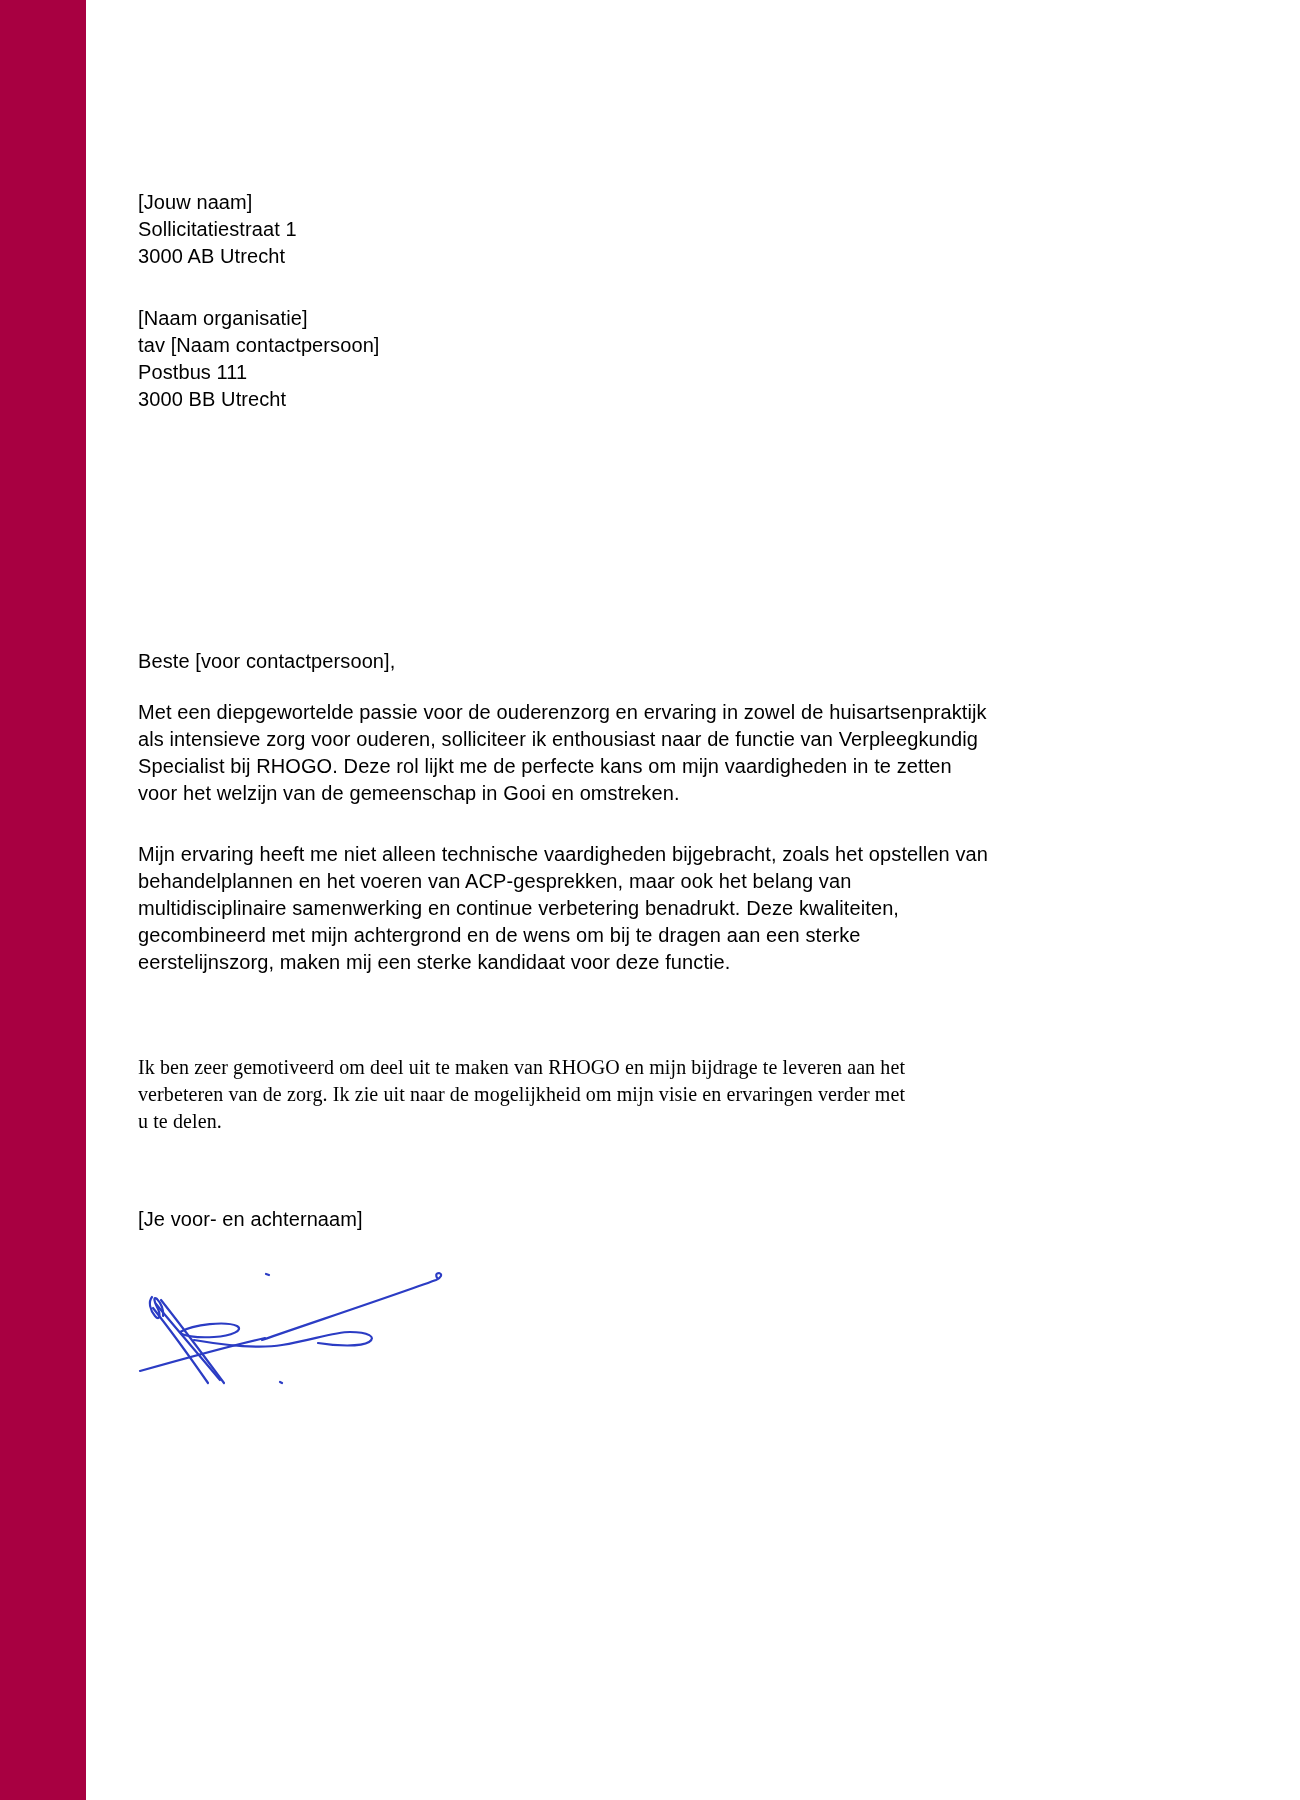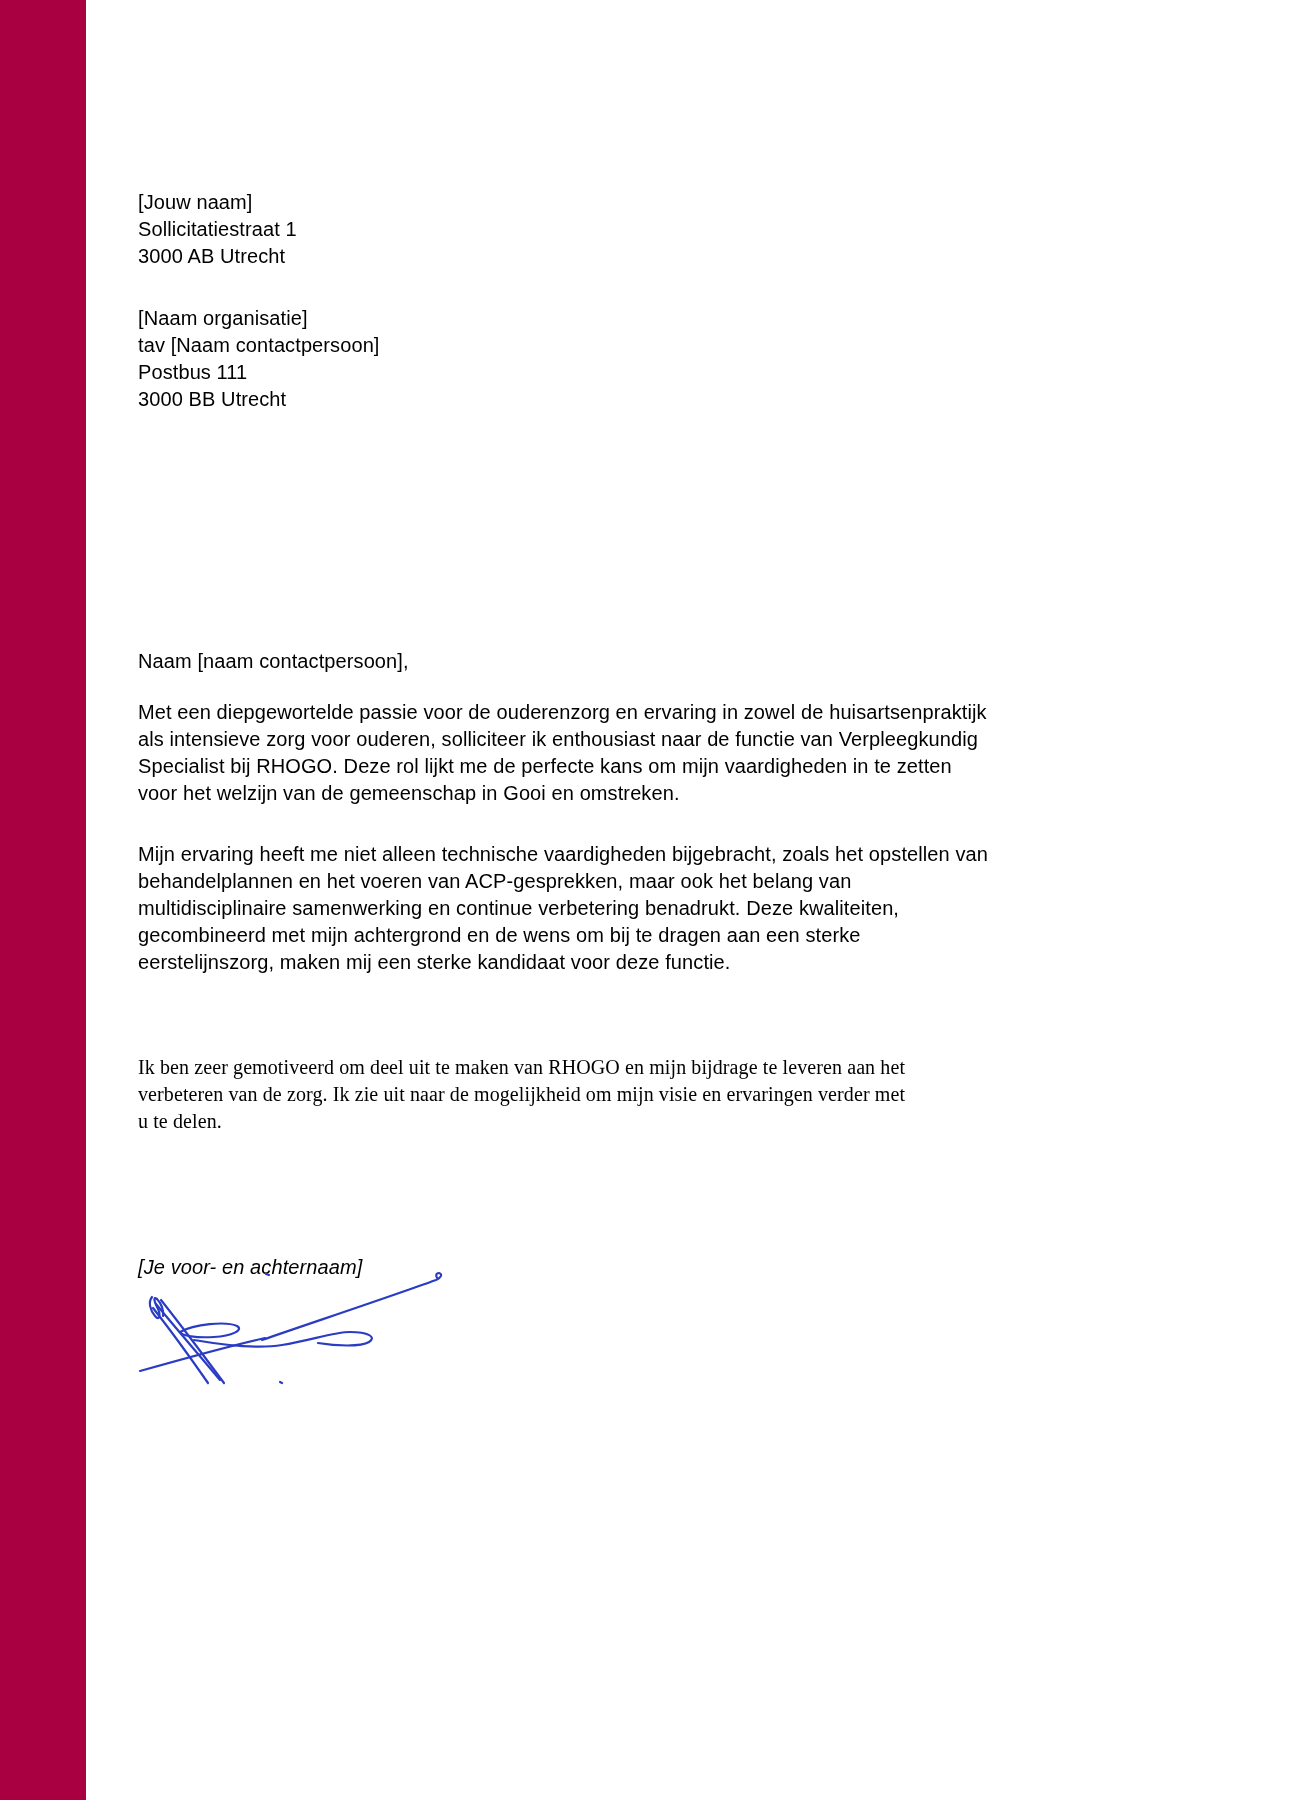--- a/index.html
+++ b/index.html
@@ -29,21 +29,21 @@
     letter-spacing: 0.1px;
   }
   .sender      { top: 189px; }
   .recipient   { top: 297px; margin-top: 8px; }
   .dateline    { top: 513px; }
   .salutation  { top: 648px; }
   .para1       { top: 699px; }
   .para2       { top: 841px; }
   .para3       { top: 1054px; font-family: Liberation Serif, serif; }
   .closing     { top: 1124px; }
-  .sig-name    { top: 1254px; font-style: italic; }
+  .sig-name    { top: 1206px; }
   .signature {
     position: absolute;
     left: 134px;
     top: 1266px;
     width: 320px;
     height: 130px;
     color: #2B3CC4;
   }
   .signature path {
     fill: none;
@@ -63,21 +63,21 @@
   <div class="tblock sender">[Jouw naam]
 Sollicitatiestraat 1
 3000 AB Utrecht</div>
 
   <div class="tblock recipient">[Naam organisatie]
 tav [Naam contactpersoon]
 Postbus 111
 3000 BB Utrecht</div>
 
 
-  <div class="tblock salutation">Naam [naam contactpersoon],</div>
+  <div class="tblock salutation">Beste [voor contactpersoon],</div>
 
   <div class="tblock para1">Met een diepgewortelde passie voor de ouderenzorg en ervaring in zowel de huisartsenpraktijk
 als intensieve zorg voor ouderen, solliciteer ik enthousiast naar de functie van Verpleegkundig
 Specialist bij RHOGO. Deze rol lijkt me de perfecte kans om mijn vaardigheden in te zetten
 voor het welzijn van de gemeenschap in Gooi en omstreken.</div>
 
   <div class="tblock para2">Mijn ervaring heeft me niet alleen technische vaardigheden bijgebracht, zoals het opstellen van
 behandelplannen en het voeren van ACP-gesprekken, maar ook het belang van
 multidisciplinaire samenwerking en continue verbetering benadrukt. Deze kwaliteiten,
 gecombineerd met mijn achtergrond en de wens om bij te dragen aan een sterke

